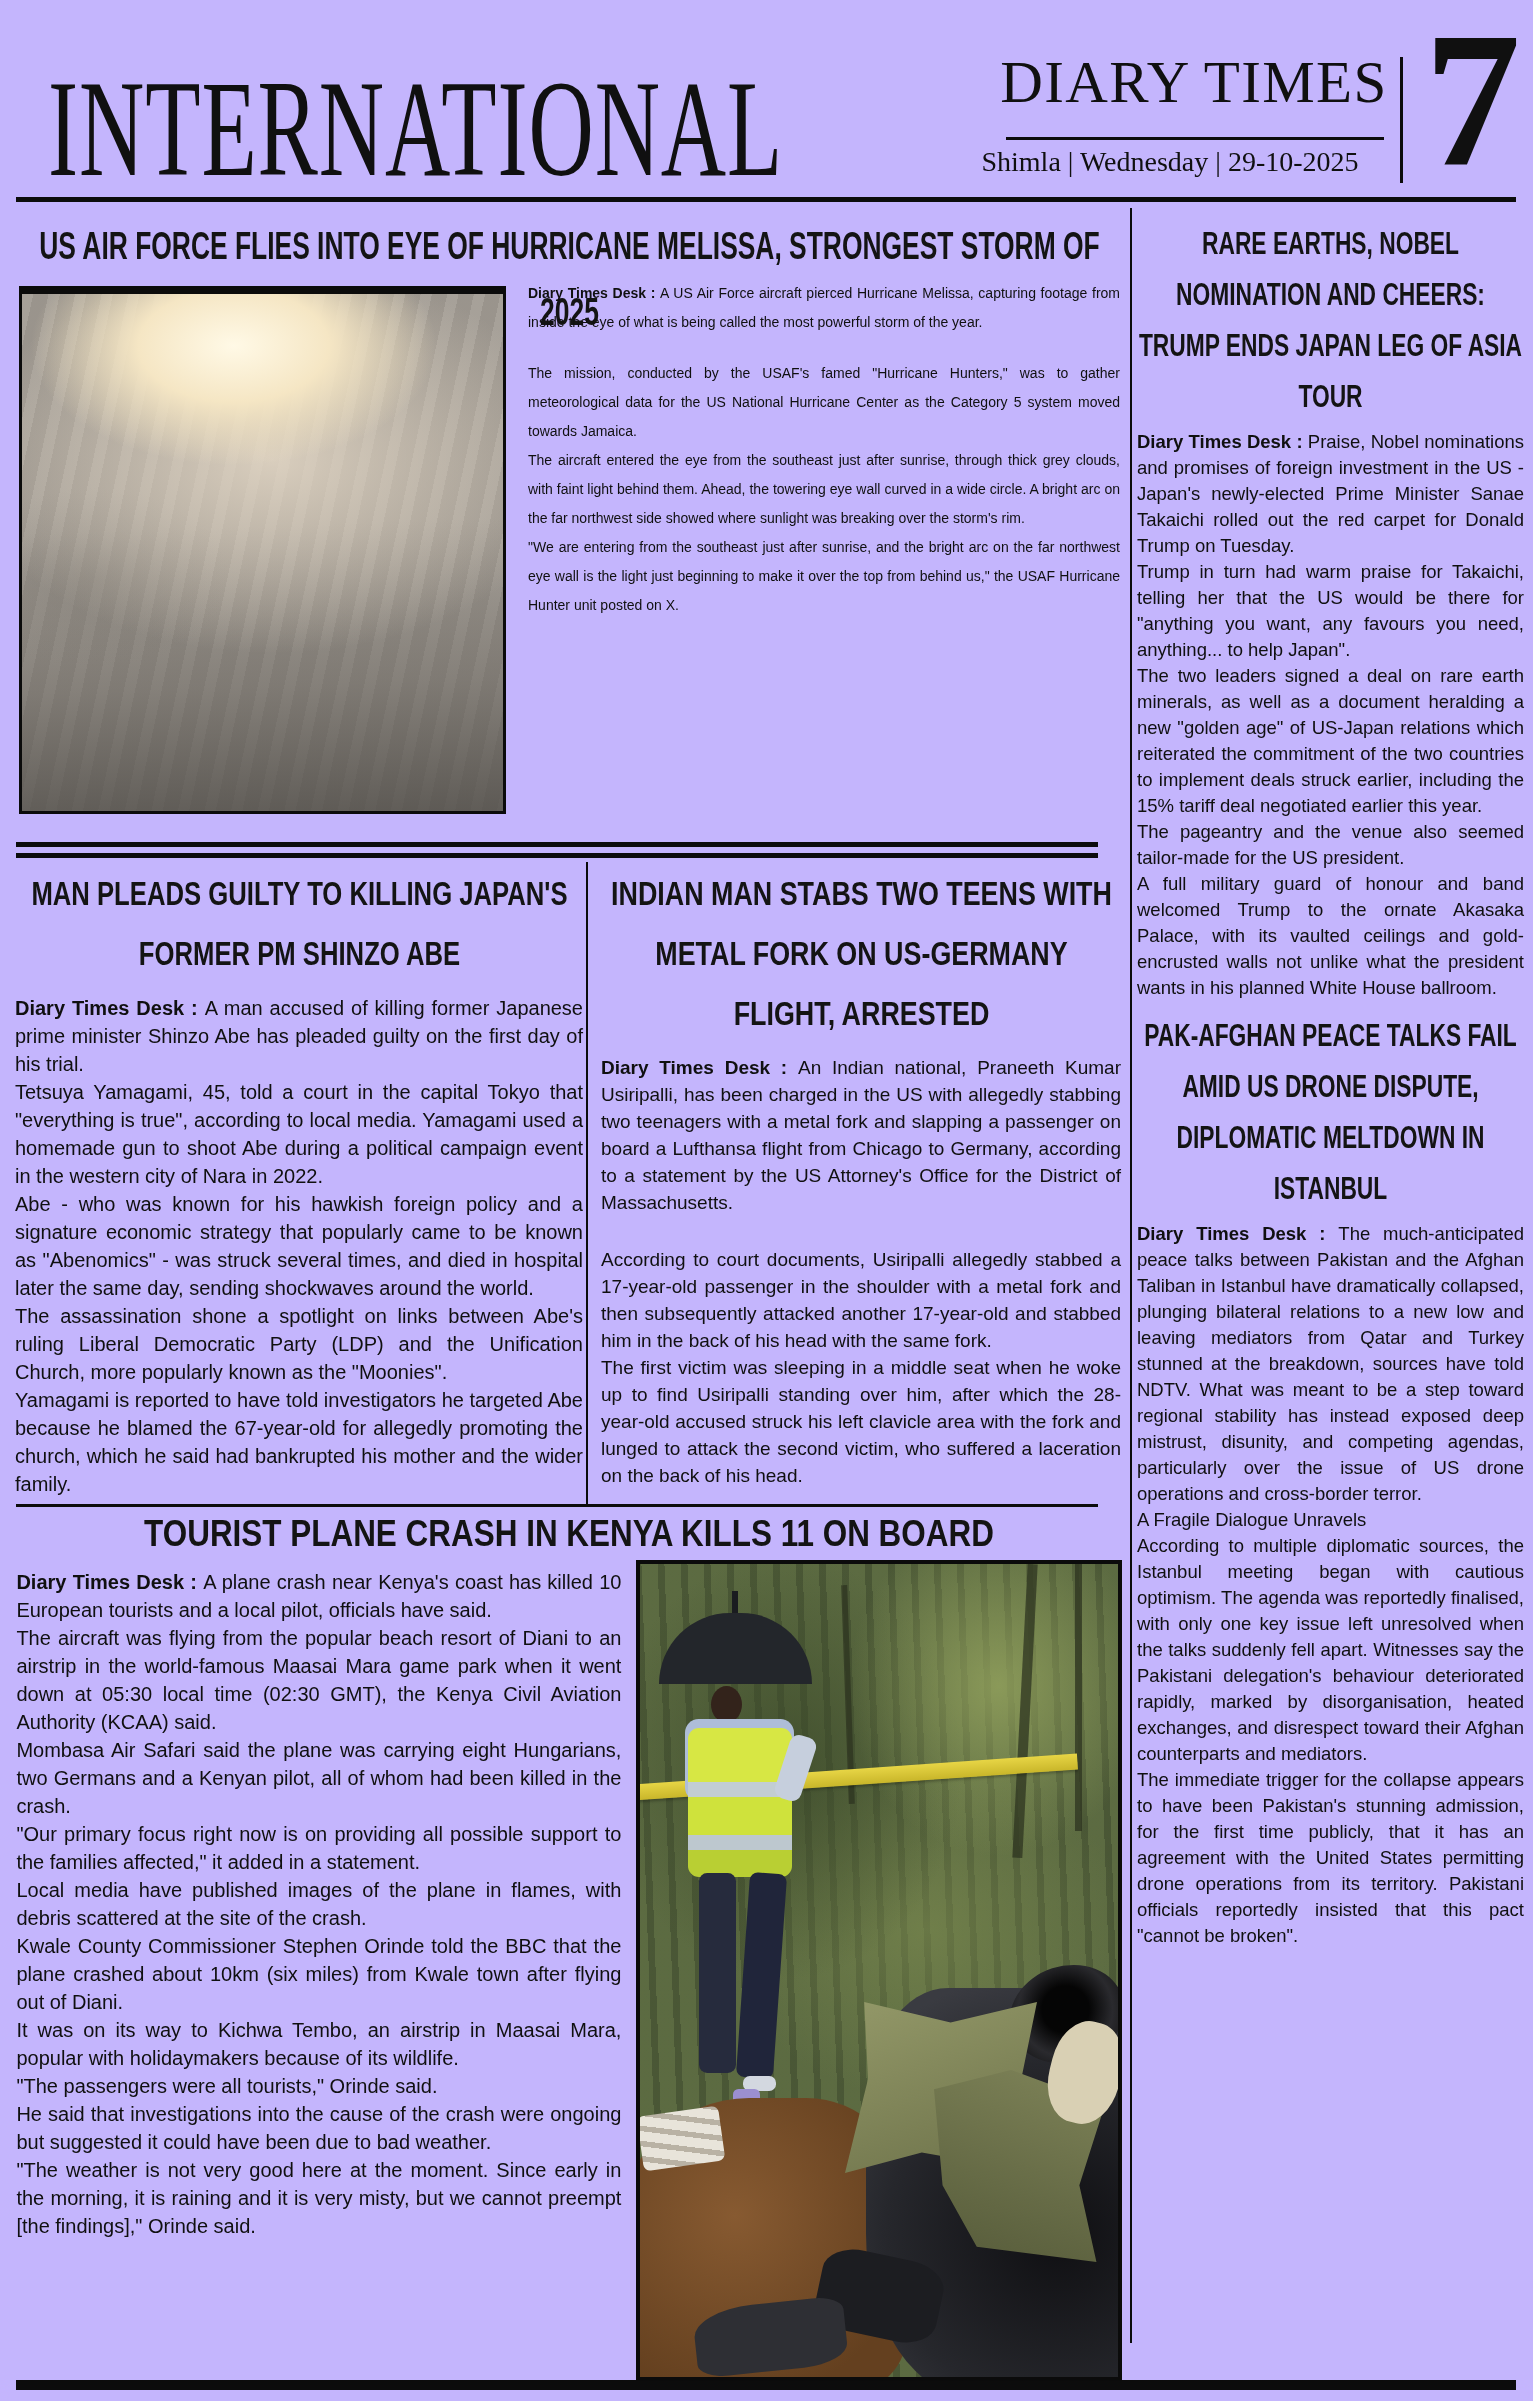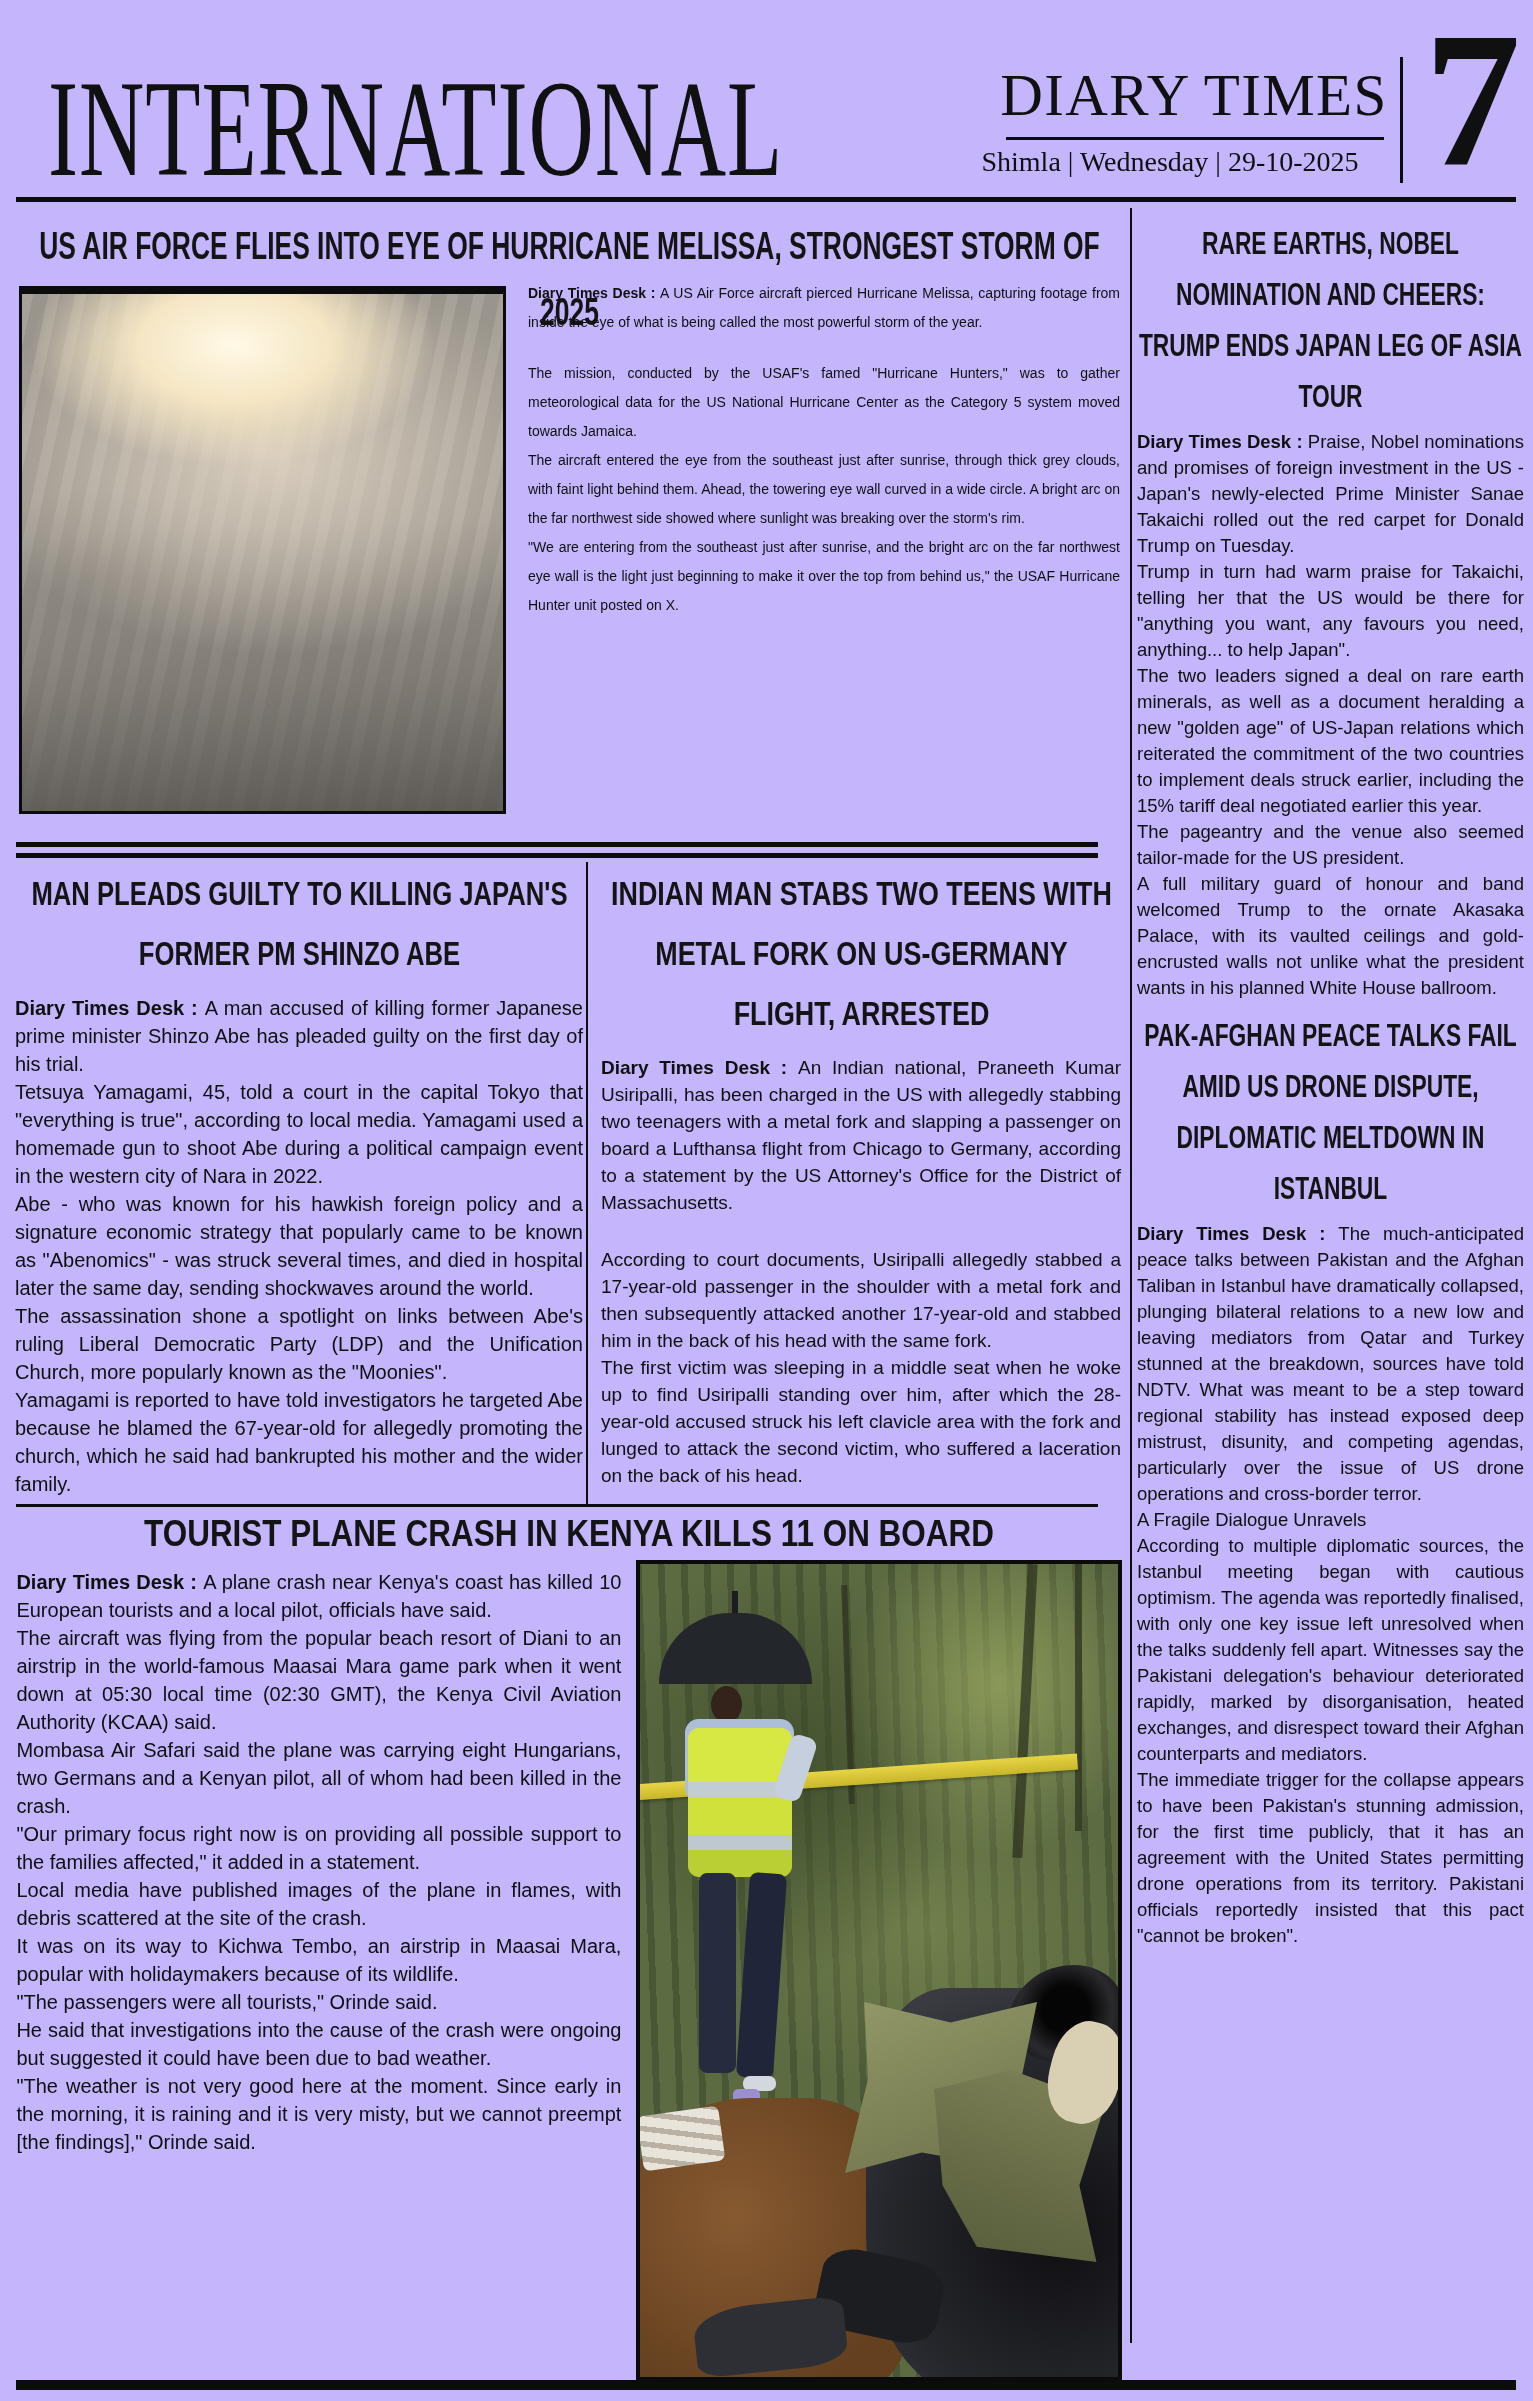--- a/index.html
+++ b/index.html
@@ -3,21 +3,21 @@
 <meta charset="utf-8">
 <style>
   html,body{margin:0;padding:0;background:#e8e6e2;}
   .page{position:relative;width:1533px;height:2401px;background:#c4b5fd;color:#101010;
         font-family:"Liberation Sans",sans-serif;overflow:hidden;}
   .rule{position:absolute;background:#0c0c0c;}
   
   .section-title{position:absolute;left:48px;top:57px;font-family:"Liberation Serif",serif;
       font-size:137px;line-height:144px;font-weight:400;letter-spacing:1.4px;white-space:nowrap;
       transform:scaleX(.66);transform-origin:0 0;}
-  .masthead-title{position:absolute;left:999px;top:62px;width:390px;text-align:center;
+  .masthead-title{position:absolute;left:999px;top:49px;width:390px;text-align:center;
       font-family:"Liberation Serif",serif;font-size:59px;line-height:66px;letter-spacing:1.4px;white-space:nowrap;}
   .masthead-rule{position:absolute;left:1006px;top:137px;width:378px;height:2.7px;background:#0c0c0c;}
   .dateline{position:absolute;left:944px;top:144px;width:452px;text-align:center;
       font-family:"Liberation Serif",serif;font-size:28px;line-height:36px;white-space:nowrap;}
   .head-vbar{position:absolute;left:1400px;top:57px;width:2.7px;height:126px;background:#0c0c0c;}
   .page-num{position:absolute;left:1416px;top:11px;width:113px;text-align:center;
       font-family:"Liberation Serif",serif;font-weight:700;font-size:193px;line-height:177px;}
   
   .headline{position:absolute;font-weight:700;text-align:center;color:#141414;transform-origin:50% 0;}
   .h-hurricane{left:-231px;top:213px;width:1601px;font-size:38px;line-height:66px;transform:scaleX(.695);}
@@ -135,20 +135,21 @@
       </div>
   </div>
 
   <div class="headline h-kenya">TOURIST PLANE CRASH IN KENYA KILLS 11 ON BOARD</div>
   <div class="kenya-body body">
       <p><strong>Diary Times Desk : </strong>A plane crash near Kenya's coast has killed 10 European tourists and a local pilot, officials have said.</p>
       <p>The aircraft was flying from the popular beach resort of Diani to an airstrip in the world-famous Maasai Mara game park when it went down at 05:30 local time (02:30 GMT), the Kenya Civil Aviation Authority (KCAA) said.</p>
       <p>Mombasa Air Safari said the plane was carrying eight Hungarians, two Germans and a Kenyan pilot, all of whom had been killed in the crash.</p>
       <p>"Our primary focus right now is on providing all possible support to the families affected," it added in a statement.</p>
       <p>Local media have published images of the plane in flames, with debris scattered at the site of the crash.</p>
+      <p>Kwale County Commissioner Stephen Orinde told the BBC that the plane crashed about 10km (six miles) from Kwale town after flying out of Diani.</p>
       <p>It was on its way to Kichwa Tembo, an airstrip in Maasai Mara, popular with holidaymakers because of its wildlife.</p>
       <p>"The passengers were all tourists," Orinde said.</p>
       <p>He said that investigations into the cause of the crash were ongoing but suggested it could have been due to bad weather.</p>
       <p>"The weather is not very good here at the moment. Since early in the morning, it is raining and it is very misty, but we cannot preempt [the findings]," Orinde said.</p>
     </div>
 
   <div class="kenya-img">
     <div class="trunk" style="left:380px;top:0;width:9.6px;height:294px;transform:rotate(3deg);"></div>
     <div class="trunk" style="left:435px;top:0;width:6.8px;height:267px;"></div>
     <div class="trunk" style="left:205px;top:20.5px;width:5.5px;height:219px;transform:rotate(-2deg);"></div>

